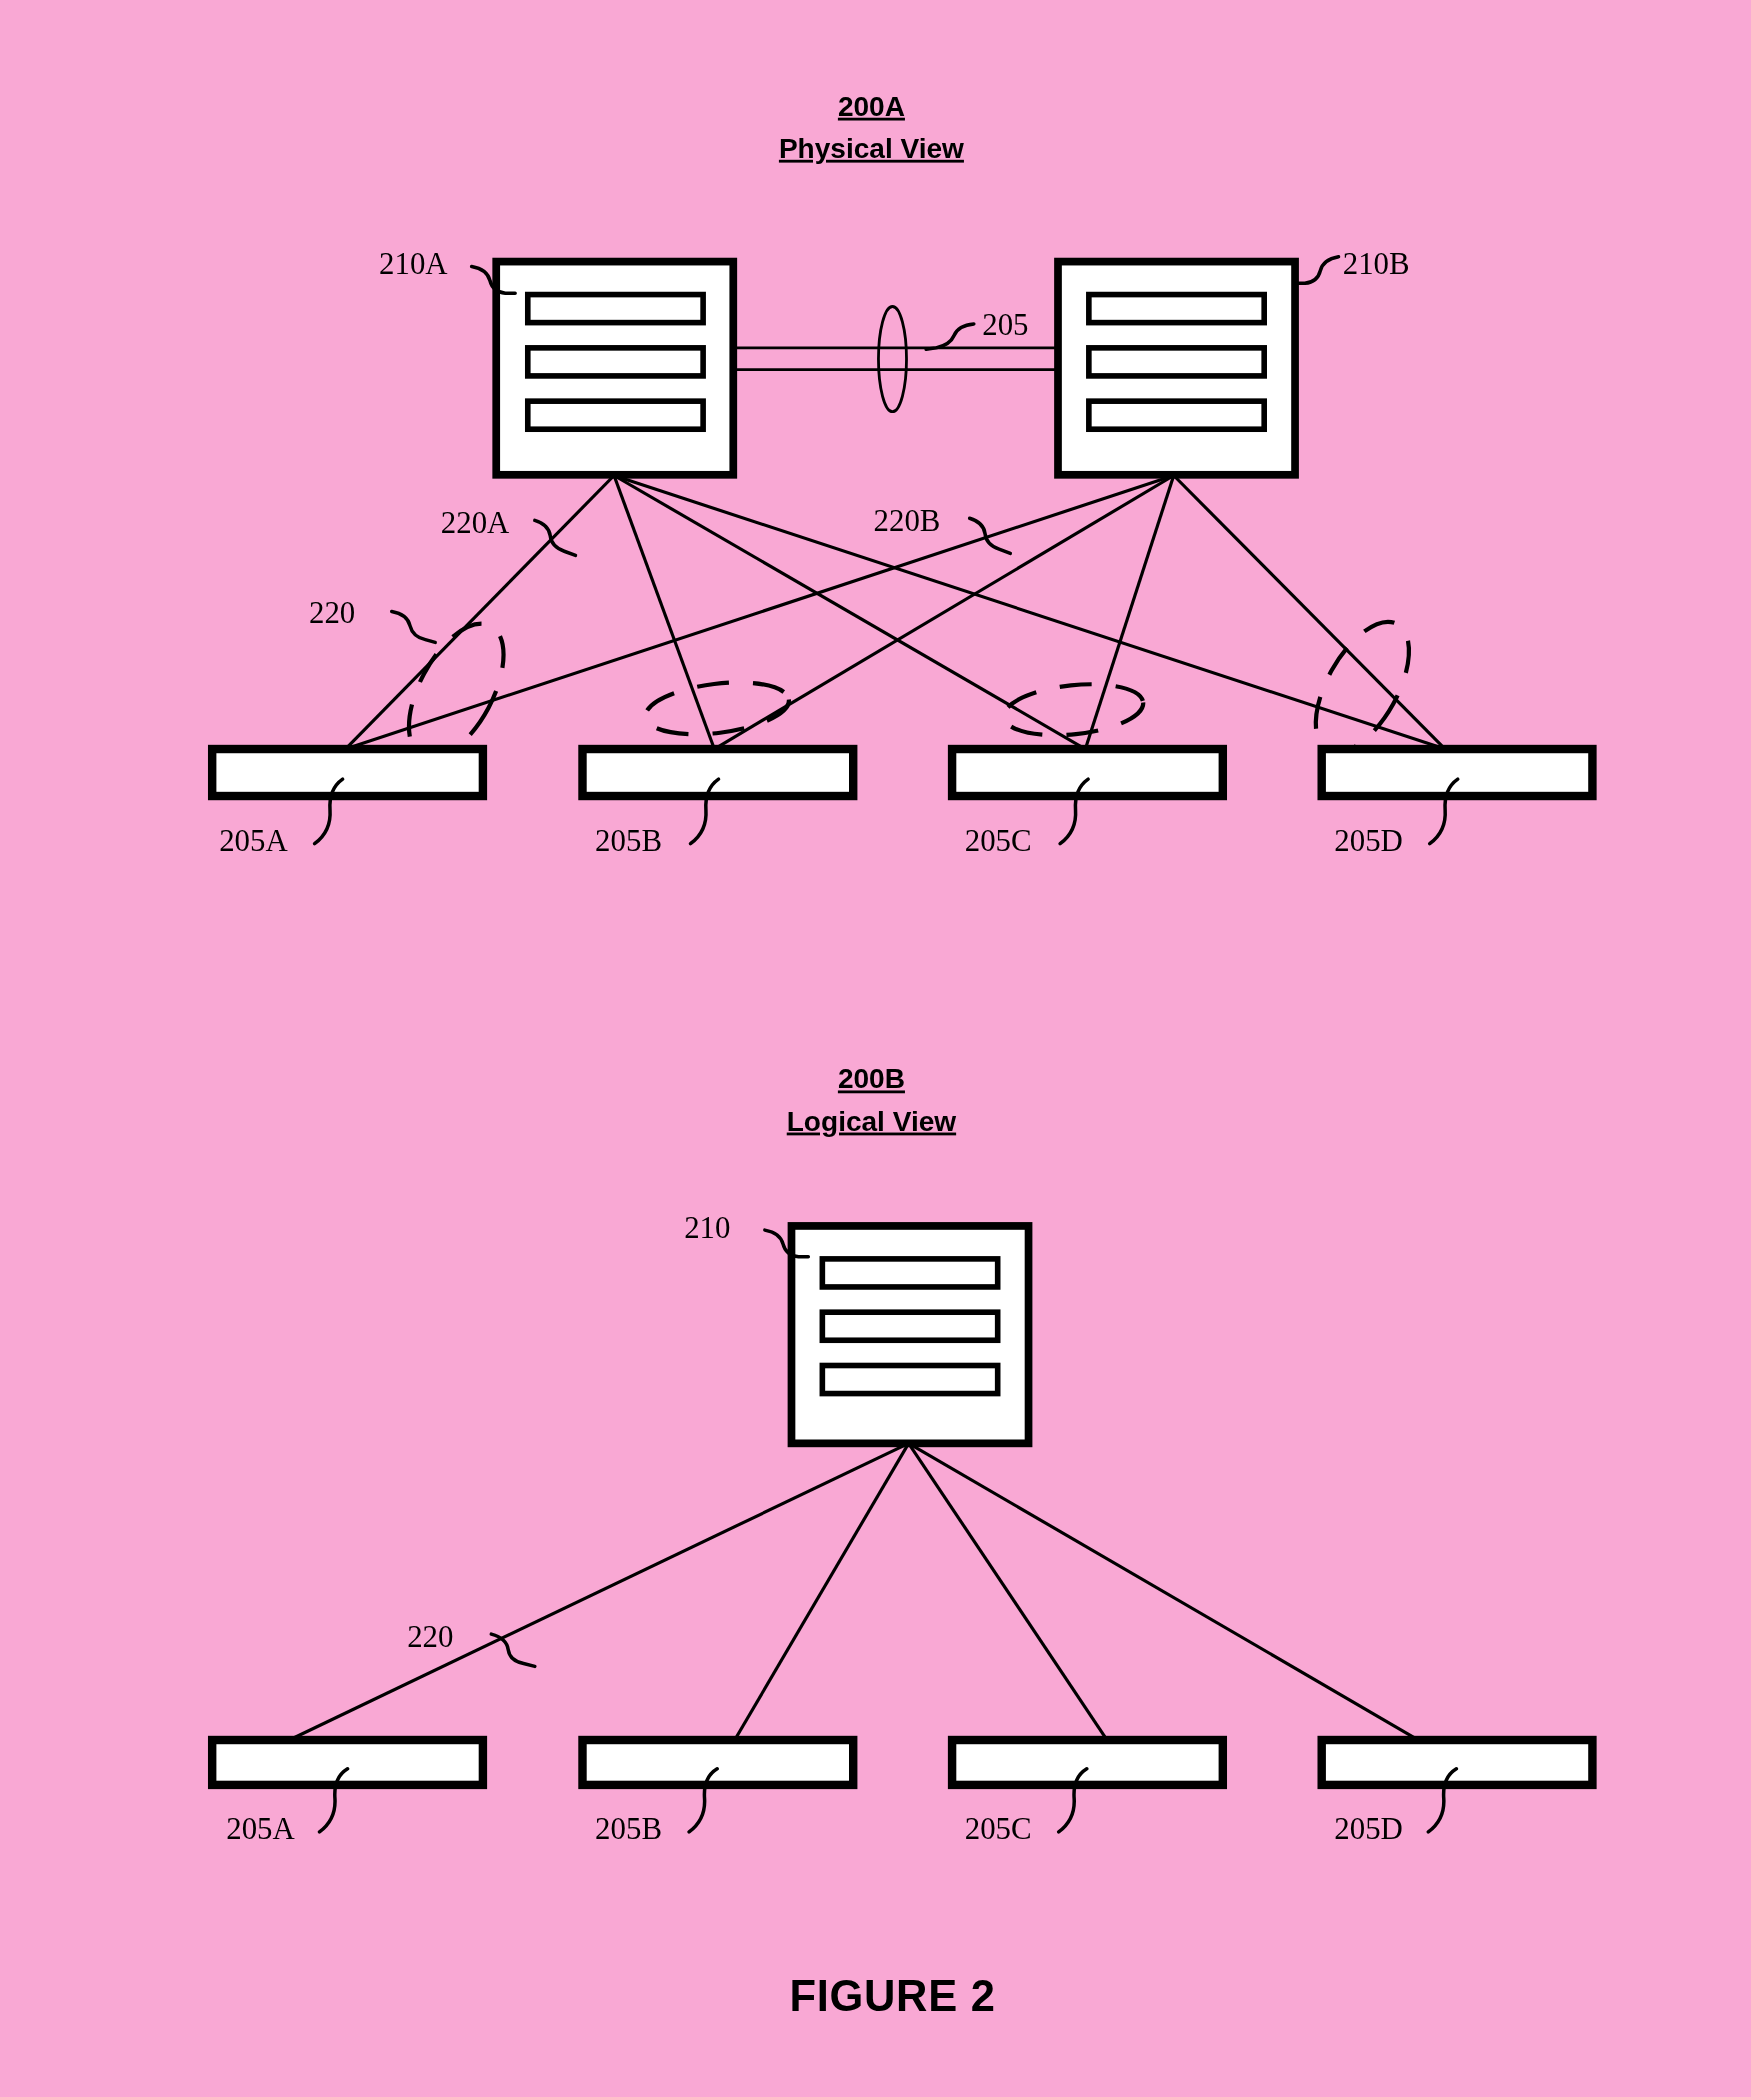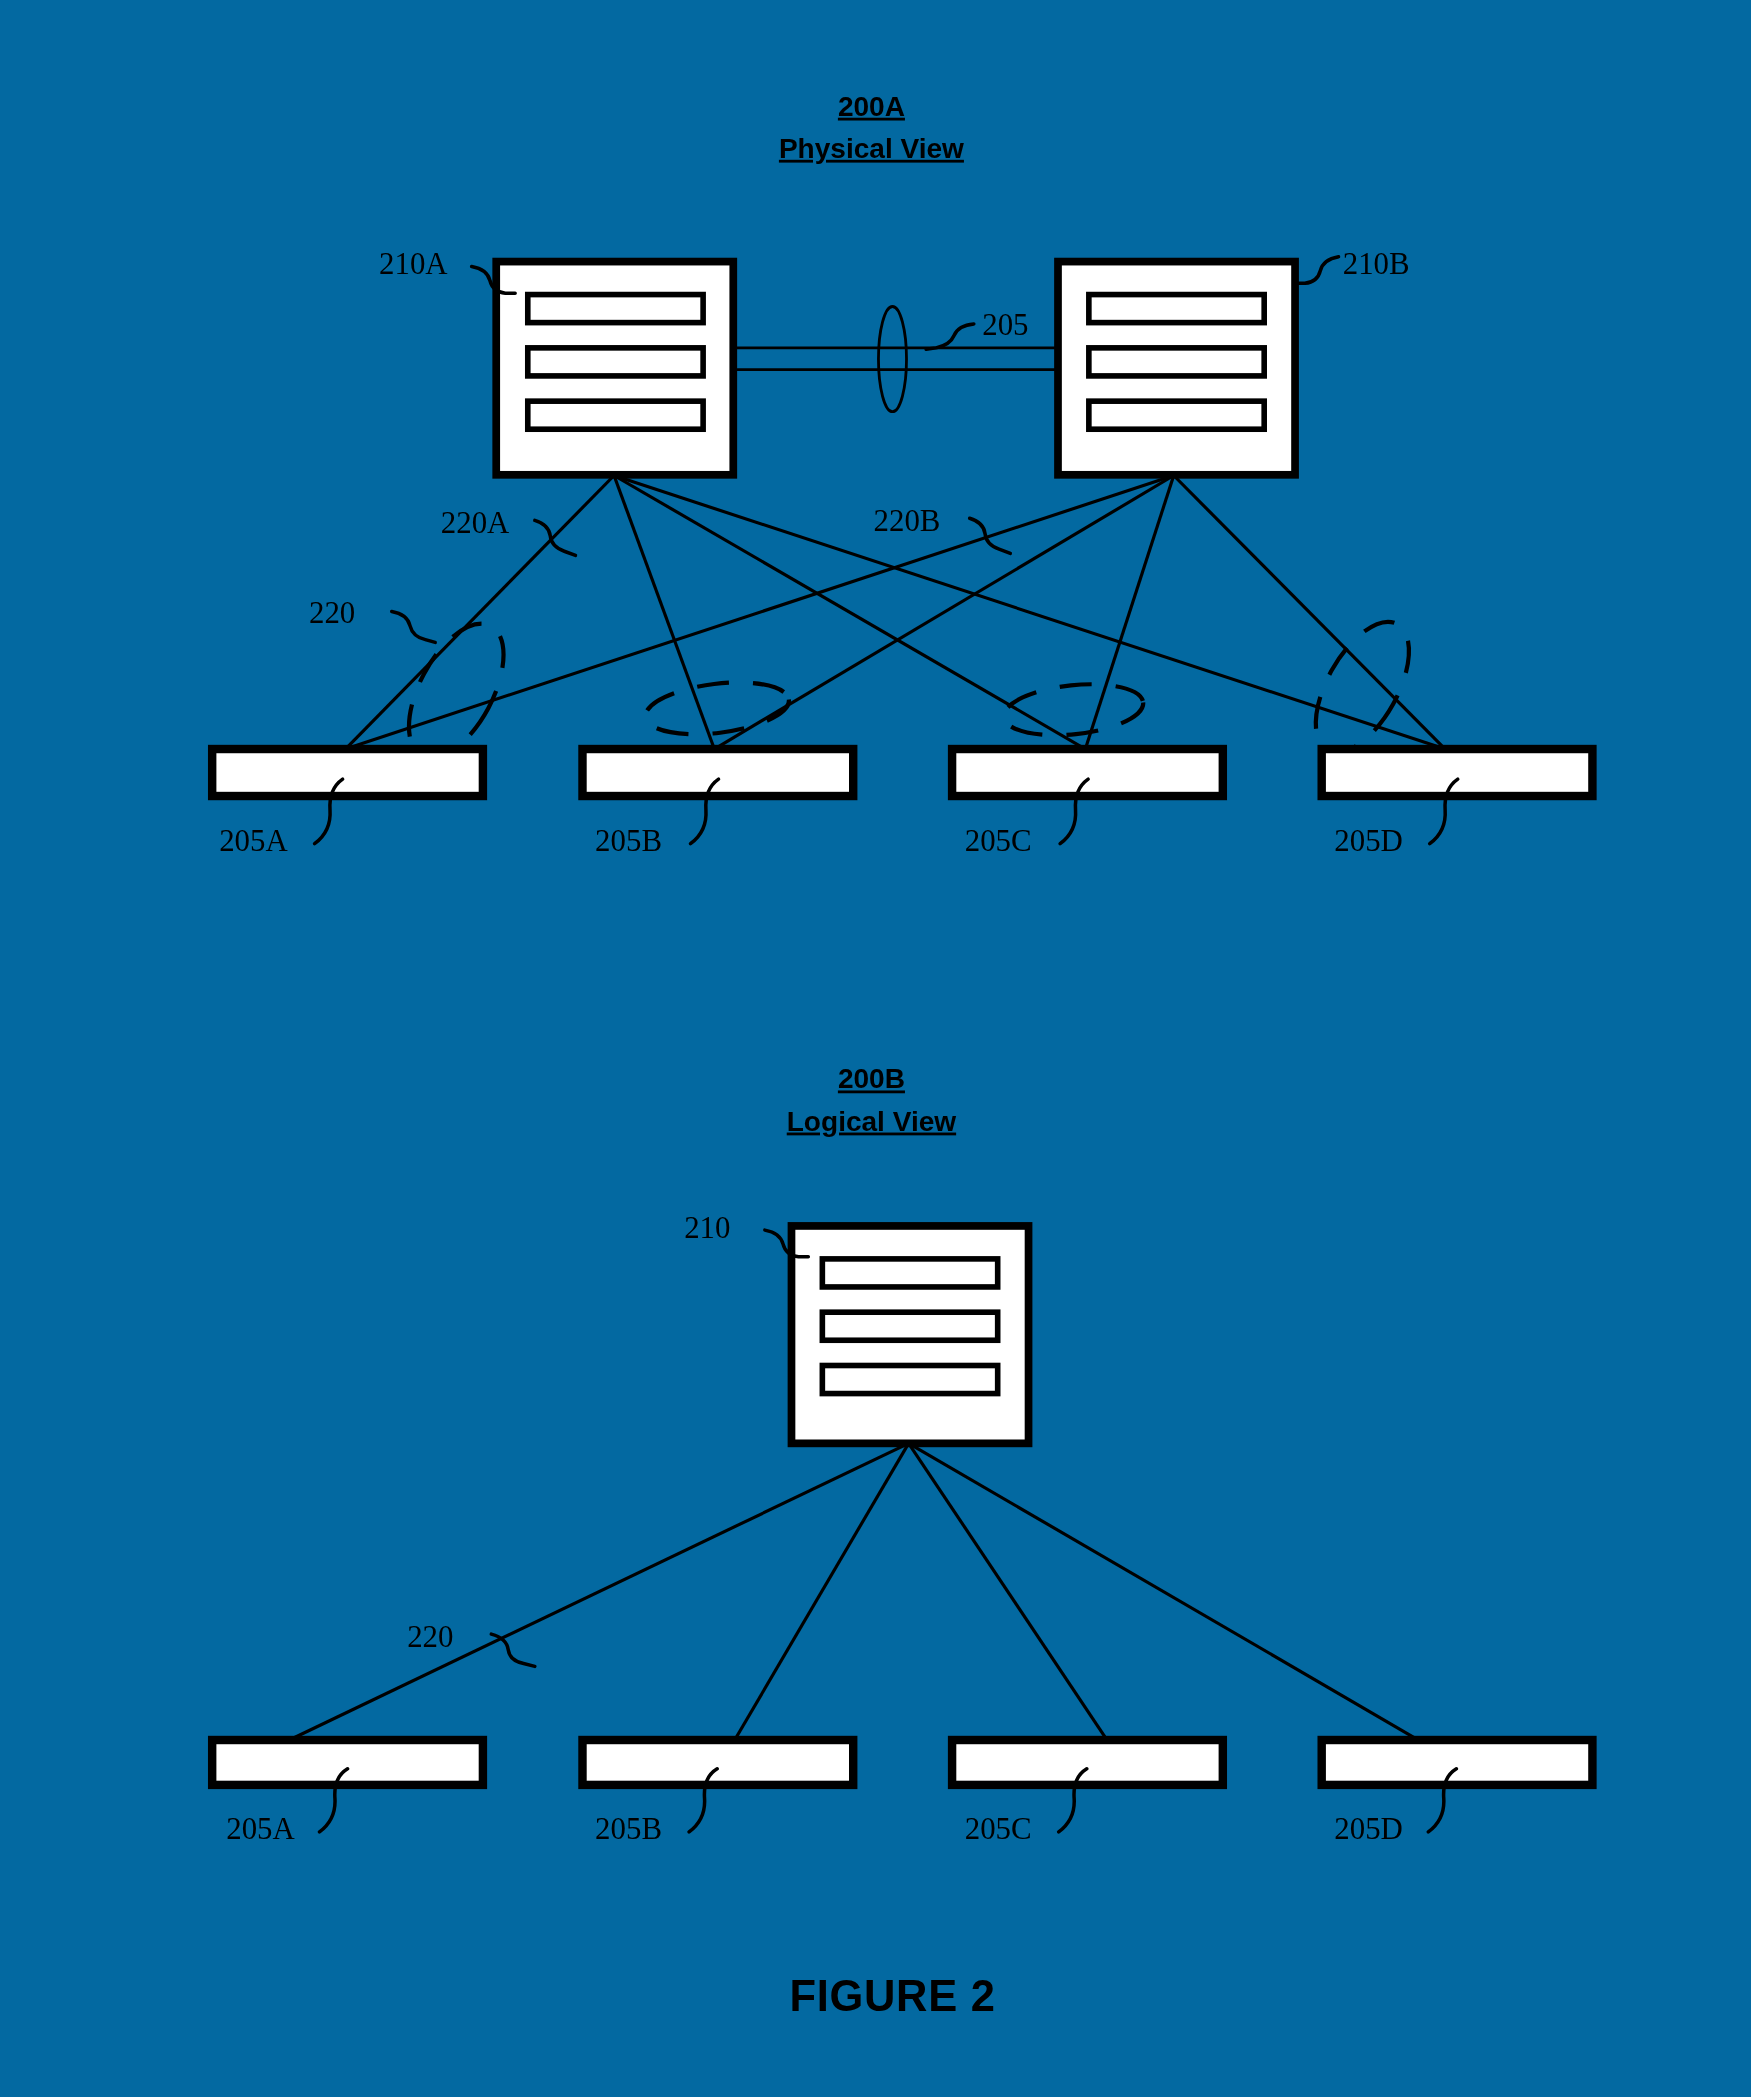--- a/index.html
+++ b/index.html
@@ -7,21 +7,21 @@
     padding: 0;
     background: #ffffff;
   }
   body {
     font-family: "Liberation Sans", sans-serif;
   }
   #figure-root {
     position: relative;
     width: 1752px;
     height: 2097px;
-    background: #0369a1;
+    background: #f9a8d4;
     overflow: hidden;
   }
   svg.fig {
     position: absolute;
     inset: 0;
     width: 1752px;
     height: 2097px;
     display: block;
   }
   .panel-title {

